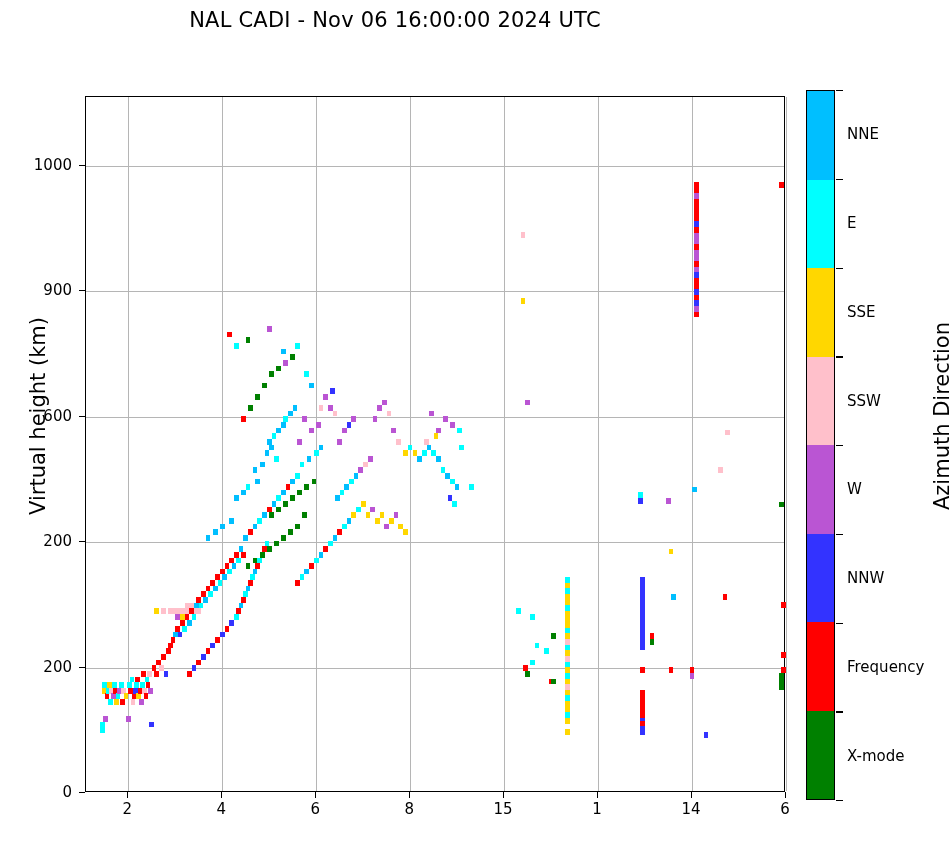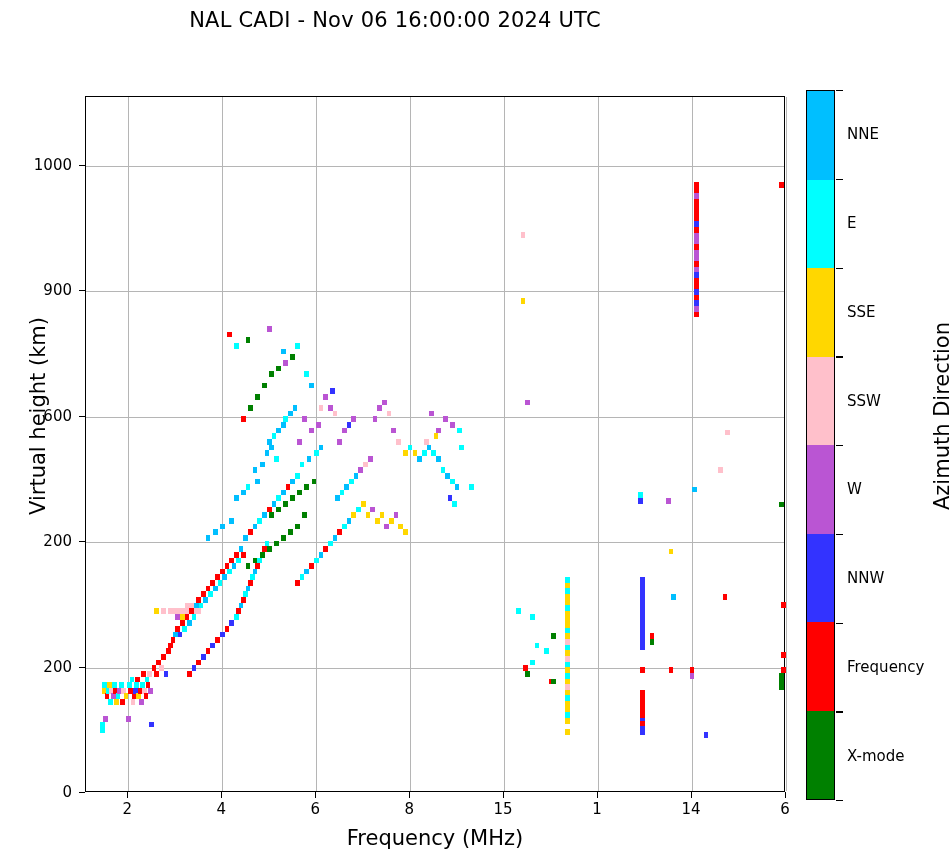--- a/index.html
+++ b/index.html
@@ -472,21 +472,20 @@
       <div class="tick-y" style="top: 541.189px;"></div>
       <div class="ylab" style="top: 532.189px;">200</div>
       <div class="tick-y" style="top: 415.784px;"></div>
       <div class="ylab" style="top: 406.784px;">600</div>
       <div class="tick-y" style="top: 290.378px;"></div>
       <div class="ylab" style="top: 281.378px;">900</div>
       <div class="tick-y" style="top: 164.973px;"></div>
       <div class="ylab" style="top: 155.973px;">1000</div>
     </div>
 
-  <div id="xaxis-title">Frequency (MHz)</div>
   <div id="yaxis-title">Virtual height (km)</div>
 
   <div id="colorbar">
       <div class="cb-band" style="height: 12.5%; background: rgb(0, 191, 255);"></div>
       <div class="cb-band" style="height: 12.5%; background: rgb(0, 255, 255);"></div>
       <div class="cb-band" style="height: 12.5%; background: rgb(255, 215, 0);"></div>
       <div class="cb-band" style="height: 12.5%; background: rgb(255, 192, 203);"></div>
       <div class="cb-band" style="height: 12.5%; background: rgb(186, 85, 211);"></div>
       <div class="cb-band" style="height: 12.5%; background: rgb(51, 51, 255);"></div>
       <div class="cb-band" style="height: 12.5%; background: rgb(255, 0, 0);"></div>

